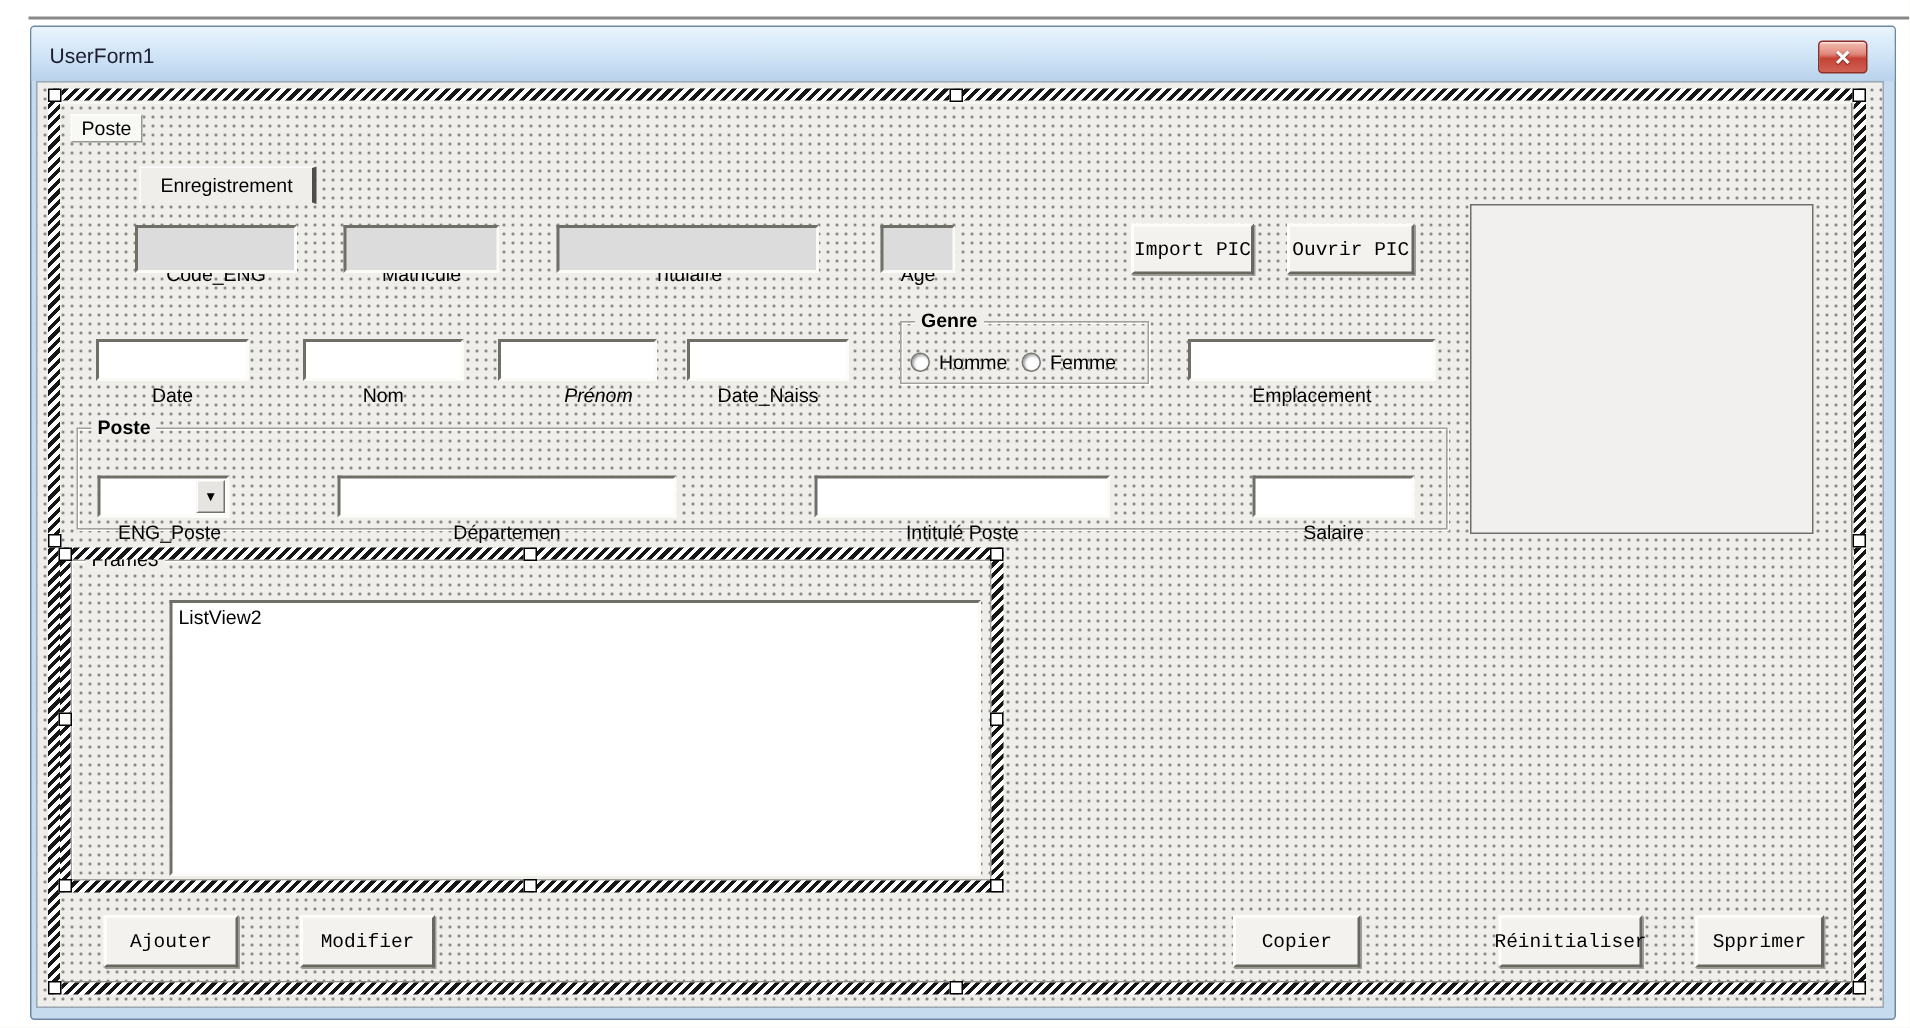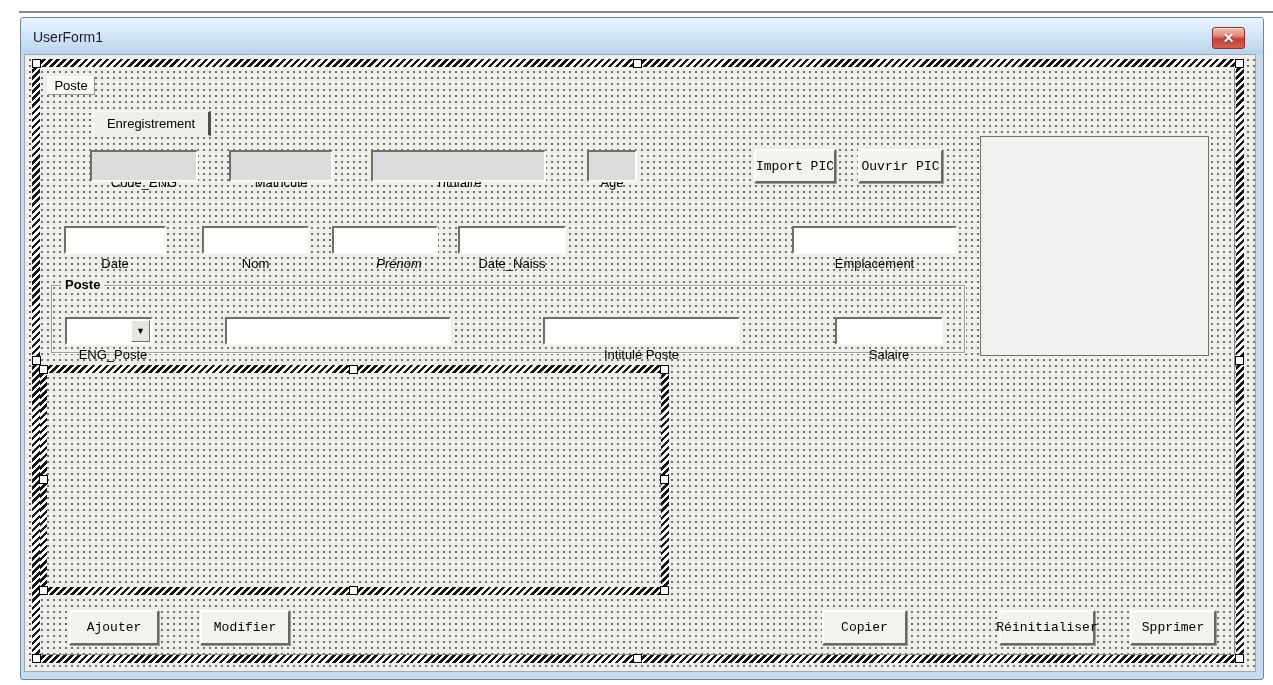--- a/index.html
+++ b/index.html
@@ -98,37 +98,55 @@
 
       <div class="lbl" style="left:39px;top:153px;width:102px;">Date</div>
       <div class="tbox" style="left:39px;top:171px;width:102px;height:28px;"></div>
       <div class="lbl" style="left:177px;top:153px;width:107px;">Nom</div>
       <div class="tbox" style="left:177px;top:171px;width:107px;height:28px;"></div>
       <div class="lbl" style="left:321px;top:153px;width:106px;font-style:italic;">Prénom</div>
       <div class="tbox" style="left:307px;top:171px;width:106px;height:28px;"></div>
       <div class="lbl" style="left:433px;top:153px;width:108px;">Date_Naiss</div>
       <div class="tbox" style="left:433px;top:171px;width:108px;height:28px;"></div>
 
+      <div class="frame" style="left:575px;top:159px;width:166px;height:42px;">
+        <div class="frame-caption bold">Genre</div>
+        <div class="radio" style="left:6px;top:19px;">
+          <span class="dot"></span>
+          <span>Homme</span>
+        </div>
+        <div class="radio" style="left:80px;top:19px;">
+          <span class="dot"></span>
+          <span>Femme</span>
+        </div>
+      </div>
 
       <div class="lbl" style="left:767px;top:153px;width:165px;">Emplacement</div>
       <div class="tbox" style="left:767px;top:171px;width:165px;height:28px;"></div>
 
       <div class="frame" style="left:26px;top:230px;width:914px;height:68px;">
         <div class="frame-caption bold">Poste</div>
         <div class="lbl" style="left:13px;top:13px;width:96px;">ENG_Poste</div>
         <div class="combo" style="left:13px;top:31px;width:88px;height:28px;">
           <span class="drop">▼</span>
         </div>
+        <div class="lbl" style="left:173px;top:13px;width:226px;">Départemen</div>
         <div class="tbox" style="left:173px;top:31px;width:226px;height:28px;"></div>
         <div class="lbl" style="left:491px;top:13px;width:197px;">Intitulé Poste</div>
         <div class="tbox" style="left:491px;top:31px;width:197px;height:28px;"></div>
         <div class="lbl" style="left:783px;top:13px;width:108px;">Salaire</div>
         <div class="tbox" style="left:783px;top:31px;width:108px;height:28px;"></div>
       </div>
 
+      <div class="frame" style="left:22px;top:318px;width:614px;height:214px;">
+        <div class="frame-caption">Frame3</div>
+        <div class="listview" style="left:65px;top:26px;width:541px;height:184px;">
+          <span>ListView2</span>
+        </div>
+      </div>
 
       <div class="sel" style="left:14px;top:310px;width:630px;height:8px;"></div>
       <div class="sel" style="left:14px;top:532px;width:630px;height:8px;"></div>
       <div class="sel" style="left:14px;top:310px;width:8px;height:230px;"></div>
       <div class="sel" style="left:636px;top:310px;width:8px;height:230px;"></div>
       <div class="hd" style="left:14px;top:310px;"></div>
       <div class="hd" style="left:324px;top:310px;"></div>
       <div class="hd" style="left:635px;top:310px;"></div>
       <div class="hd" style="left:14px;top:420px;"></div>
       <div class="hd" style="left:635px;top:420px;"></div>

